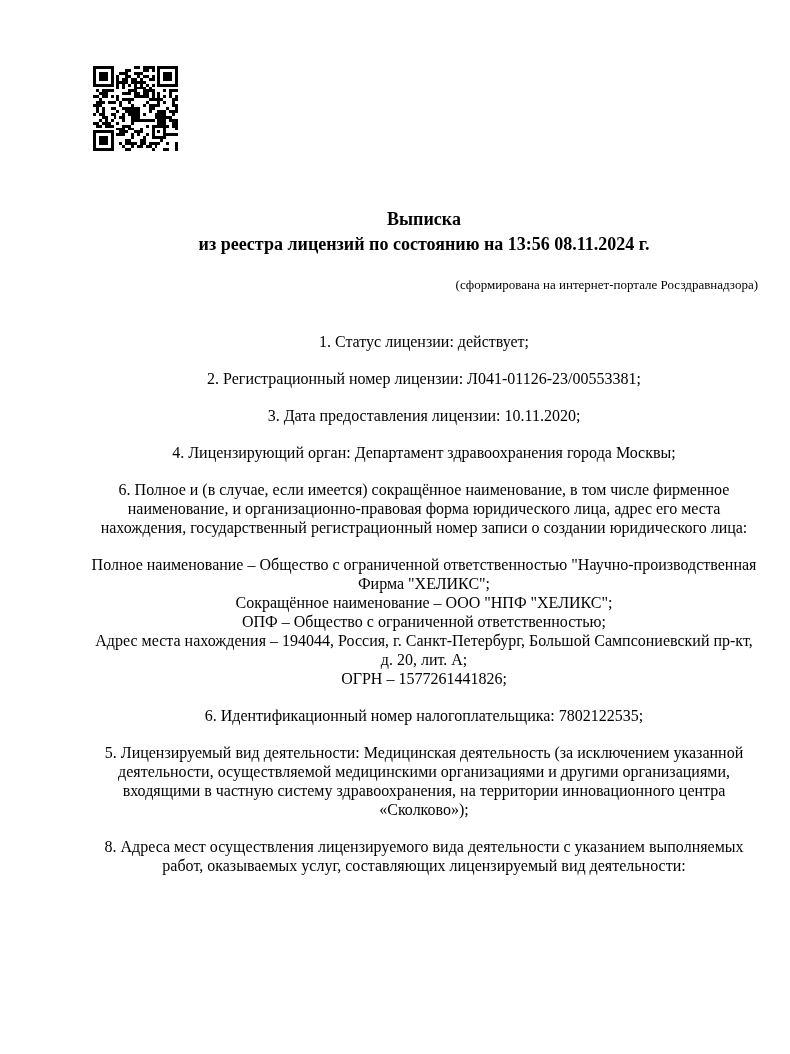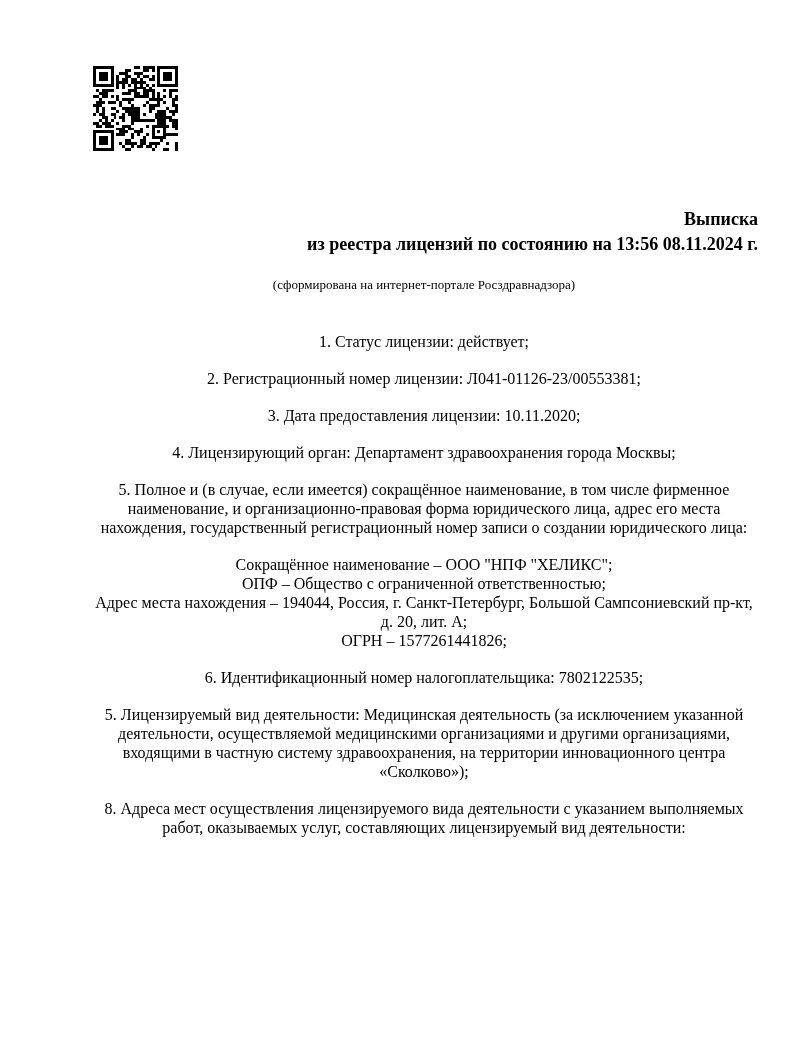--- a/index.html
+++ b/index.html
@@ -27,31 +27,31 @@
     width: 100%;
     height: 100%;
     display: block;
     shape-rendering: crispEdges;
   }
   .title-block {
     position: absolute;
     left: 90px;
     top: 207px;
     width: 668px;
-    text-align: right;
+    text-align: center;
     font-weight: 700;
     font-size: 18px;
     line-height: 25px;
   }
   .subtitle {
     position: absolute;
     left: 90px;
     top: 277px;
     width: 668px;
-    text-align: center;
+    text-align: right;
     font-size: 13px;
     line-height: 16px;
   }
   .doc-body {
     position: absolute;
     left: 90px;
     top: 332px;
     width: 668px;
     font-size: 16px;
     line-height: 19px;
@@ -490,23 +490,24 @@
     <div>из реестра лицензий по состоянию на 13:56 08.11.2024 г.</div>
   </div>
 
   <div class="subtitle">(сформирована на интернет-портале Росздравнадзора)</div>
 
   <div class="doc-body">
     <p>1. Статус лицензии: действует;</p>
     <p>2. Регистрационный номер лицензии: Л041-01126-23/00553381;</p>
     <p>3. Дата предоставления лицензии: 10.11.2020;</p>
     <p>4. Лицензирующий орган: Департамент здравоохранения города Москвы;</p>
-    <p>5. Полное и (в случае, если имеется) сокращённое наименование, в том числе фирменное наименование, и организационно-правовая форма юридического лица, адрес его места нахождения, государственный регистрационный номер записи о создании юридического лица:</p>
+    <p>6. Полное и (в случае, если имеется) сокращённое наименование, в том числе фирменное наименование, и организационно-правовая форма юридического лица, адрес его места нахождения, государственный регистрационный номер записи о создании юридического лица:</p>
 
     <div class="company-block">
+      <div>Полное наименование – Общество с ограниченной ответственностью "Научно-производственная Фирма "ХЕЛИКС";</div>
       <div>Сокращённое наименование – ООО "НПФ "ХЕЛИКС";</div>
       <div>ОПФ – Общество с ограниченной ответственностью;</div>
       <div>Адрес места нахождения – 194044, Россия, г. Санкт-Петербург, Большой Сампсониевский пр-кт, д. 20, лит. А;</div>
       <div>ОГРН – 1577261441826;</div>
     </div>
 
     <p>6. Идентификационный номер налогоплательщика: 7802122535;</p>
     <p>5. Лицензируемый вид деятельности: Медицинская деятельность (за исключением указанной деятельности, осуществляемой медицинскими организациями и другими организациями, входящими в частную систему здравоохранения, на территории инновационного центра «Сколково»);</p>
     <p>8. Адреса мест осуществления лицензируемого вида деятельности с указанием выполняемых работ, оказываемых услуг, составляющих лицензируемый вид деятельности:</p>
   </div>

